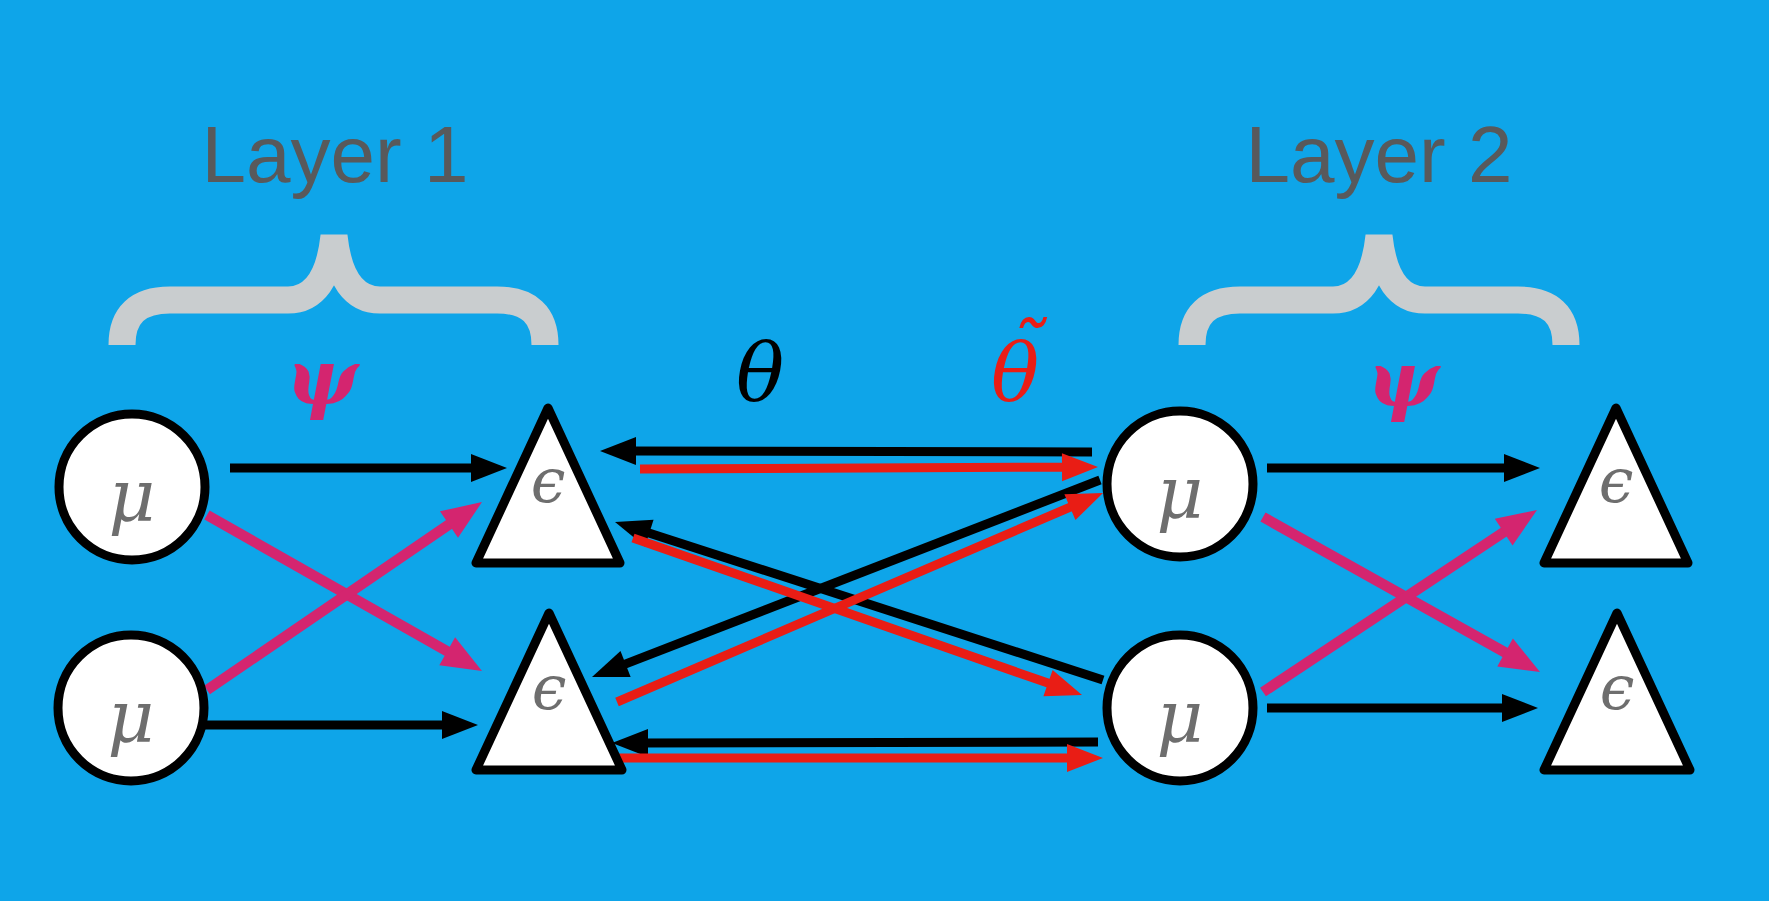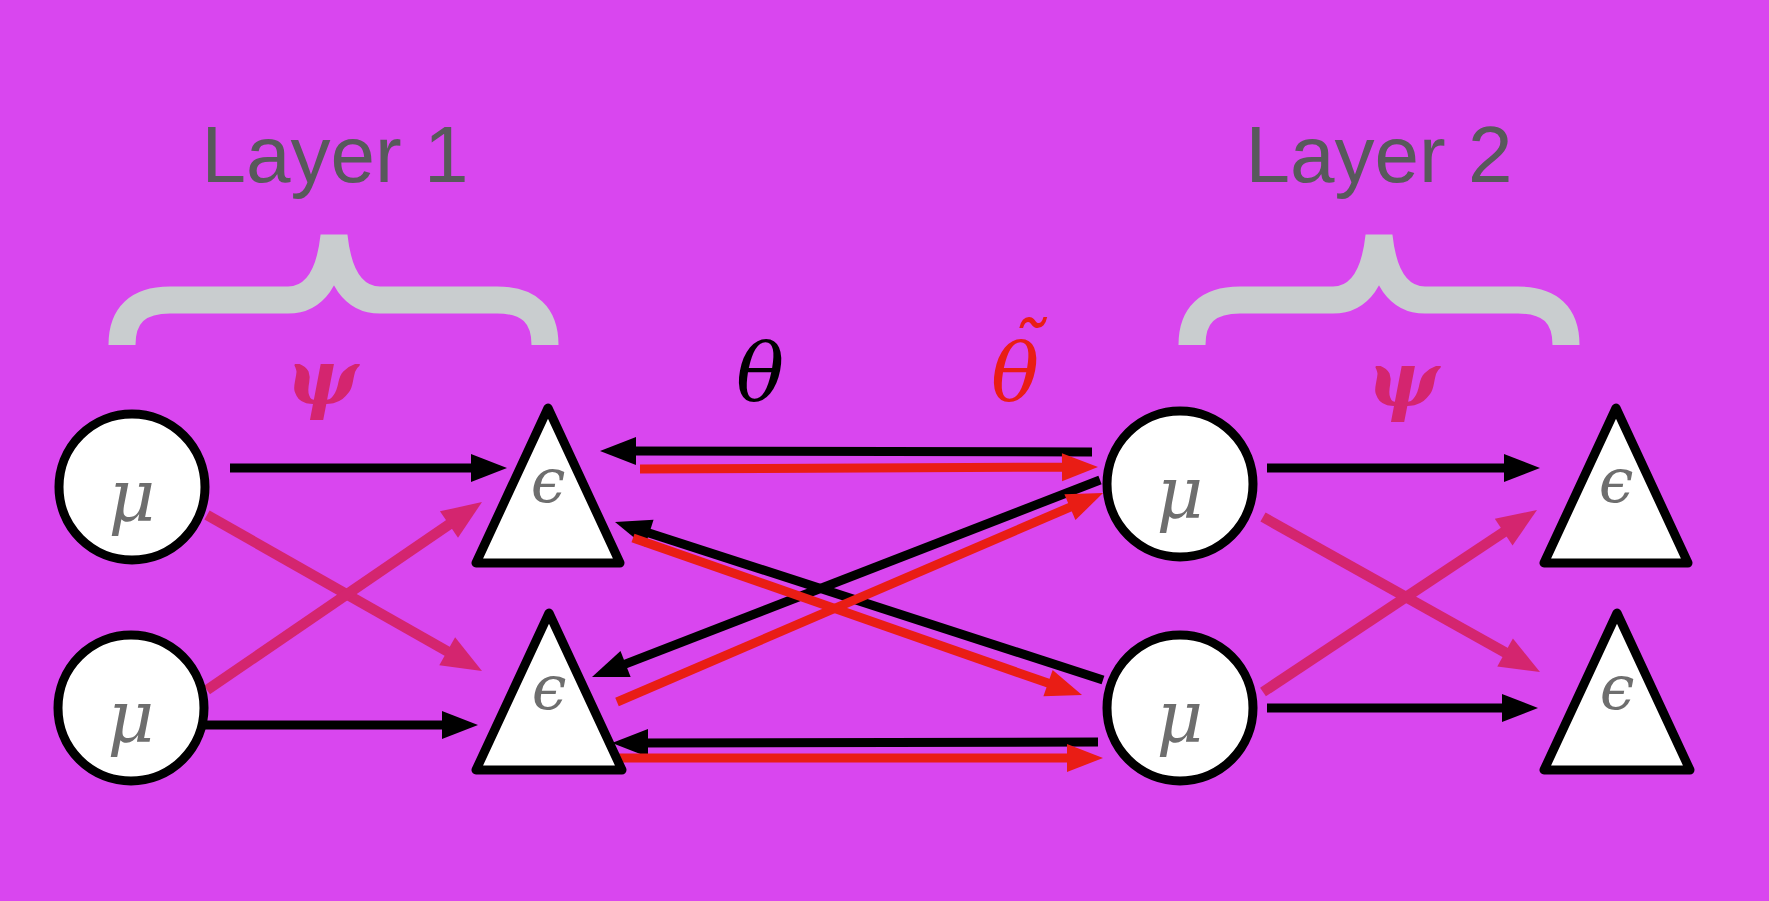--- a/index.html
+++ b/index.html
@@ -4,21 +4,21 @@
 <style>
   html, body {
     margin: 0;
     padding: 0;
     background: #ffffff;
   }
   #app {
     position: relative;
     width: 1769px;
     height: 901px;
-    background: #d946ef;
+    background: #0ea5e9;
     overflow: hidden;
   }
   svg { display: block; }
   .layer-label {
     font-family: "Liberation Sans", "DejaVu Sans", sans-serif;
     font-size: 80px;
     font-weight: 400;
   }
   .edge-label {
     font-family: "DejaVu Serif", serif;

